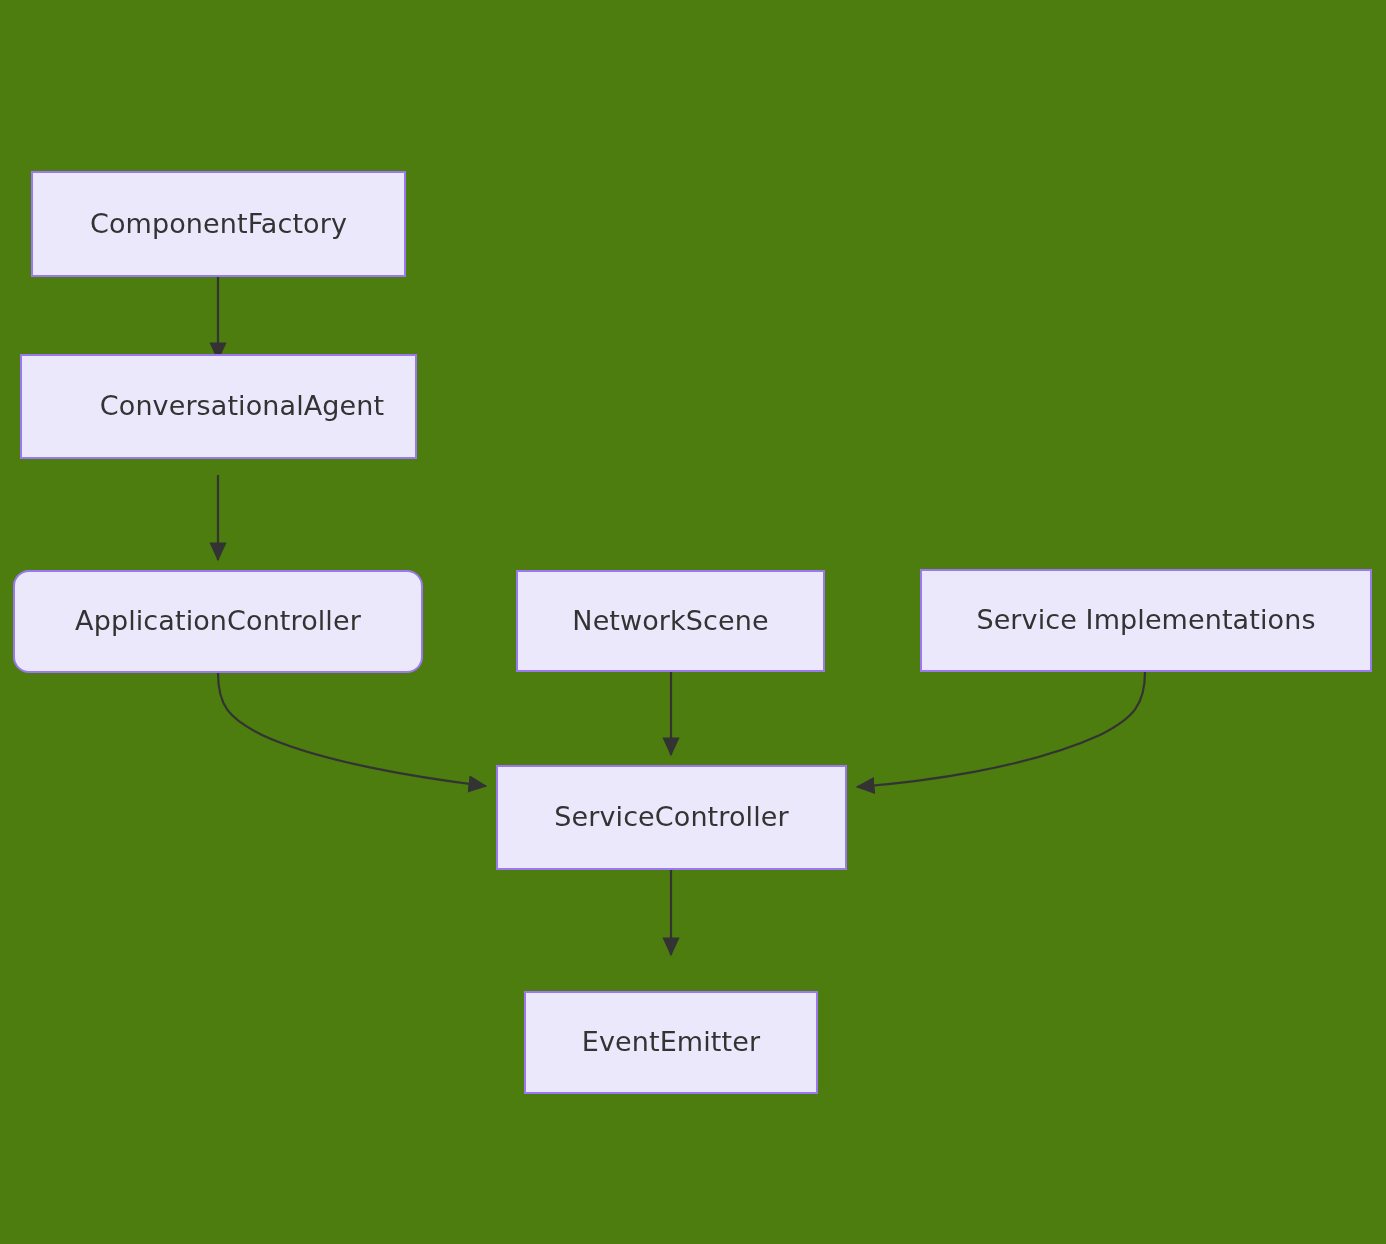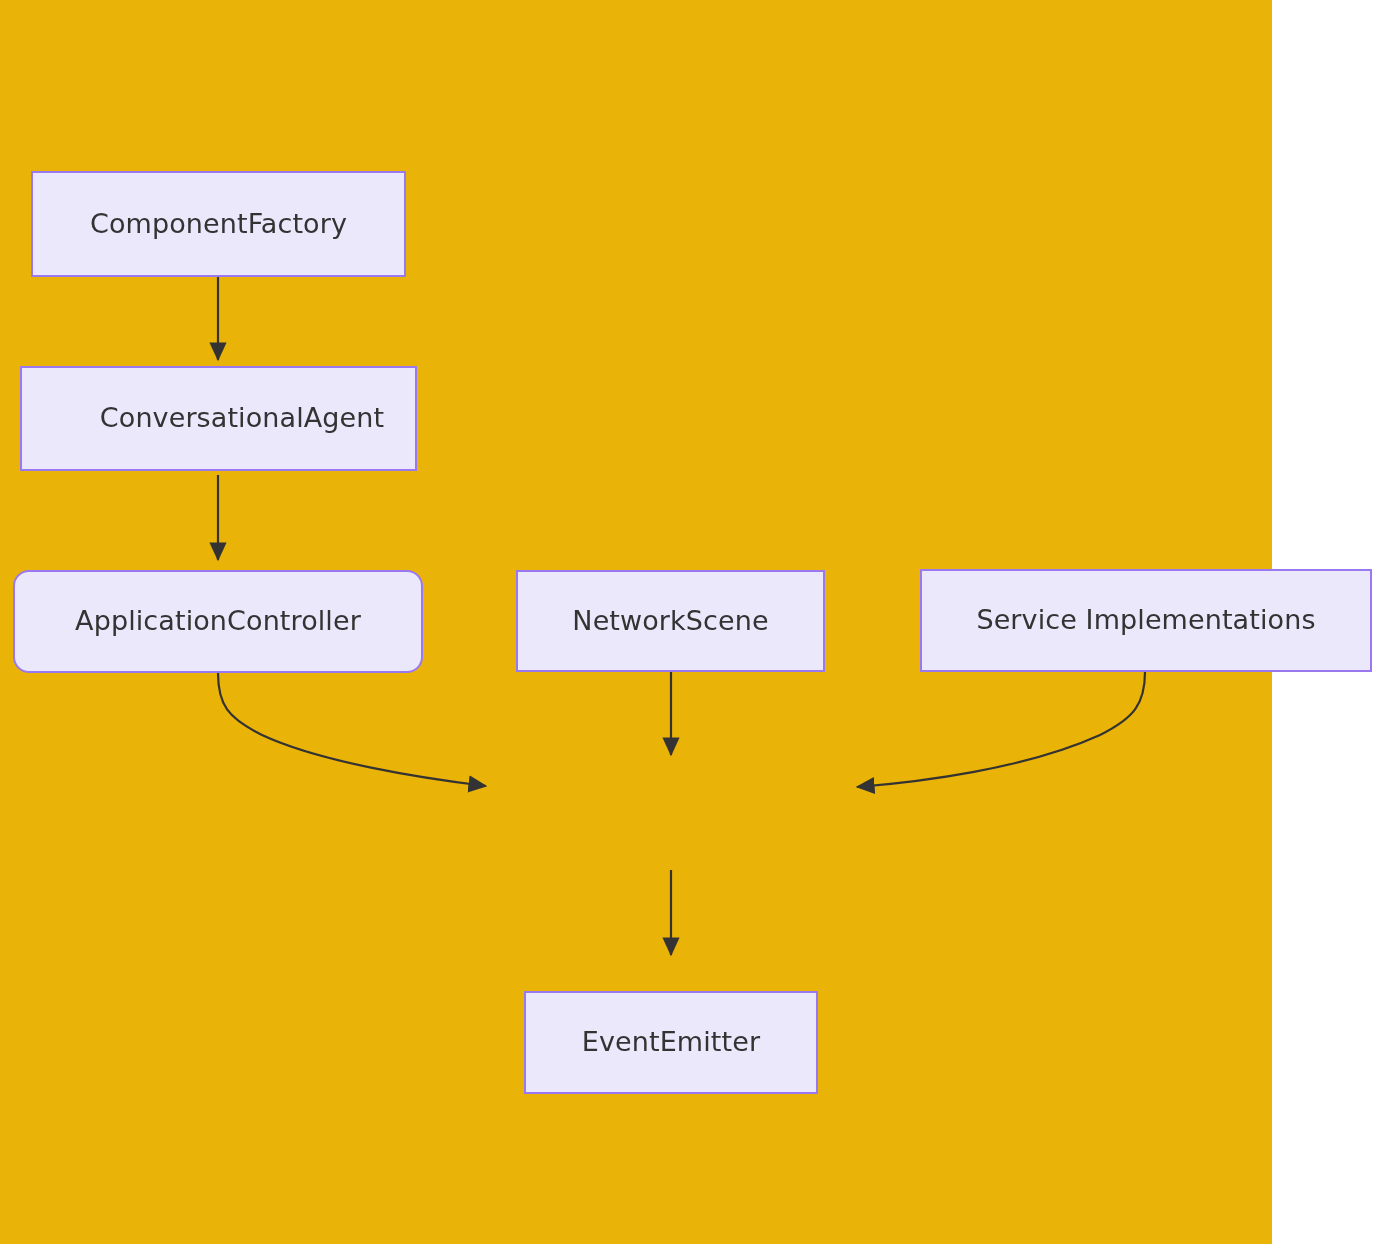--- a/index.html
+++ b/index.html
@@ -9,23 +9,23 @@
     background: #ffffff;
   }
   body {
     width: 1386px;
     height: 1244px;
     font-family: "DejaVu Sans", "Liberation Sans", sans-serif;
     overflow: hidden;
   }
   #diagram-canvas {
     position: relative;
-    width: 1272px;
+    width: 1386px;
     height: 1244px;
-    background: #eab308;
+    background: #4d7c0f;
   }
   #edge-layer {
     position: absolute;
     left: 0;
     top: 0;
     width: 1386px;
     height: 1244px;
     pointer-events: none;
   }
   .node {
@@ -42,21 +42,21 @@
     font-family: "DejaVu Sans", "Liberation Sans", sans-serif;
     font-size: 27px;
     font-weight: 400;
     color: #333333;
     letter-spacing: 0.1px;
     line-height: 1.2;
     white-space: nowrap;
   }
   
   #node-component-factory      { left: 31px;  top: 171px; width: 375px; height: 106px; }
-  #node-conversational-agent   { left: 20px;  top: 366px; width: 397px; height: 105px; padding-left: 47px; }
+  #node-conversational-agent   { left: 20px;  top: 354px; width: 397px; height: 105px; padding-left: 47px; }
   #node-application-controller { left: 13px;  top: 570px; width: 410px; height: 103px; border-radius: 16px; }
   #node-network-scene          { left: 516px; top: 570px; width: 309px; height: 102px; }
   #node-service-implementations{ left: 920px; top: 569px; width: 452px; height: 103px; }
   #node-service-controller     { left: 496px; top: 765px; width: 351px; height: 105px; }
   #node-event-emitter          { left: 524px; top: 991px; width: 294px; height: 103px; }
 </style>
 </head>
 <body>
 
 <div id="diagram-canvas">
@@ -94,18 +94,21 @@
   </div>
 
   <div class="node" id="node-network-scene">
     <span class="node-label">NetworkScene</span>
   </div>
 
   <div class="node" id="node-service-implementations">
     <span class="node-label">Service Implementations</span>
   </div>
 
+  <div class="node" id="node-service-controller">
+    <span class="node-label">ServiceController</span>
+  </div>
 
   <div class="node" id="node-event-emitter">
     <span class="node-label">EventEmitter</span>
   </div>
 
 </div>
 
 </body></html>

